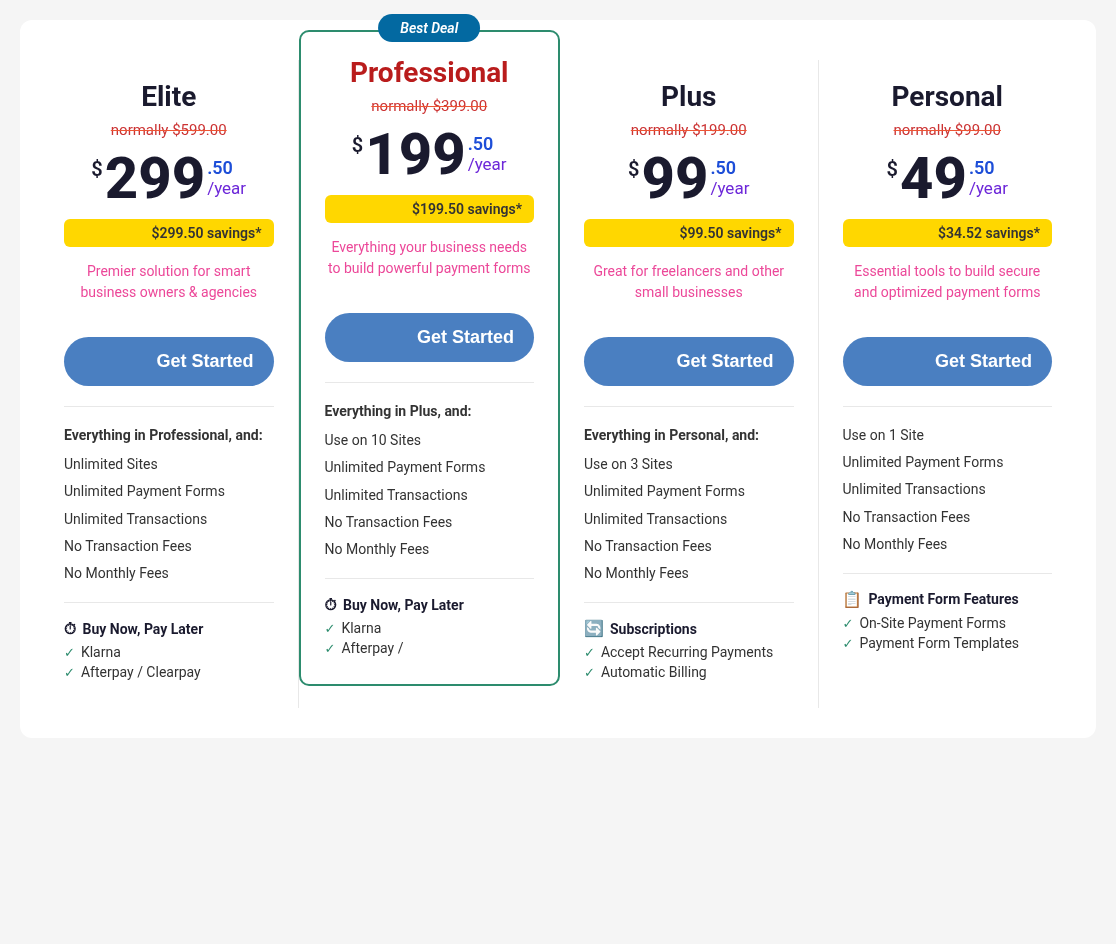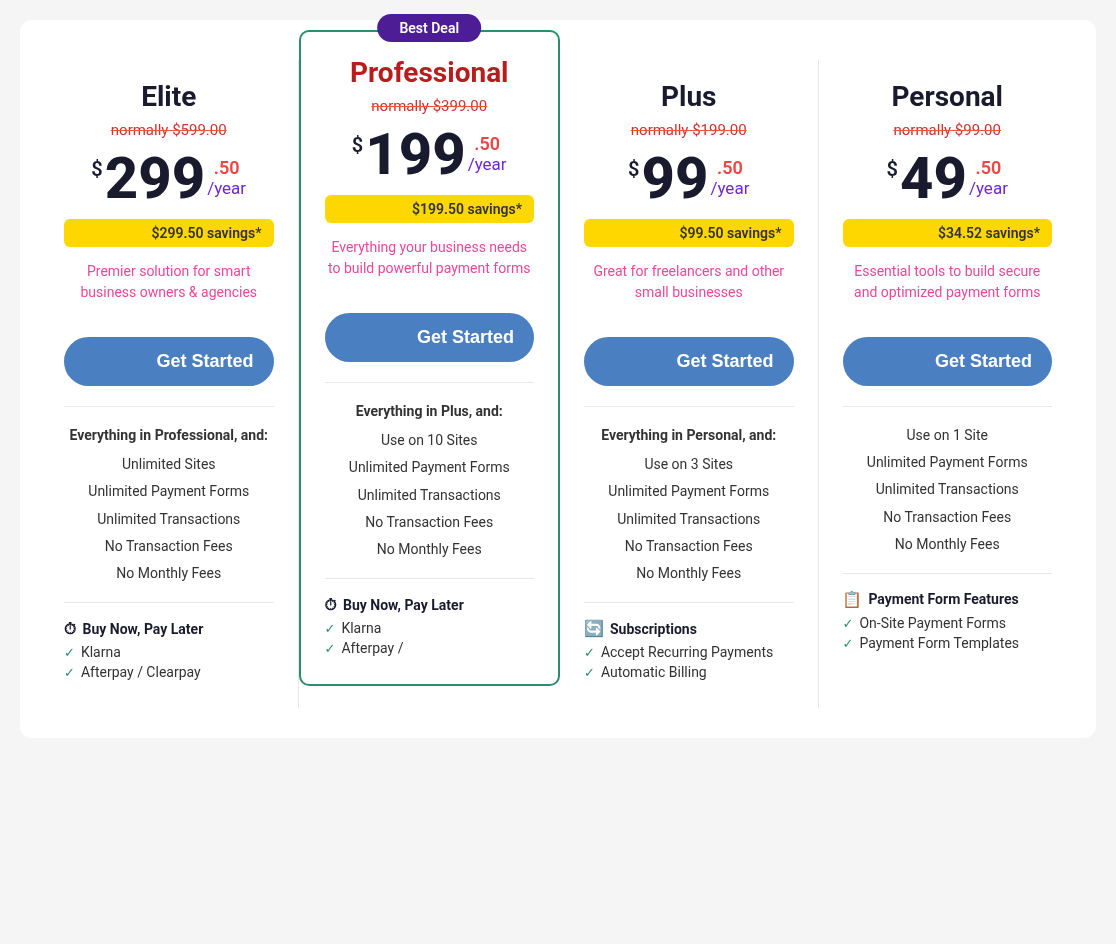--- a/index.html
+++ b/index.html
@@ -38,27 +38,28 @@
       padding: 24px 24px 24px;
       margin-top: -30px;
       background: white;
       z-index: 2;
     }
     .best-deal-badge {
       position: absolute;
       top: -18px;
       left: 50%;
       transform: translateX(-50%);
-      background: #4c1d95;
+      background: #0369a1;
       color: white;
       padding: 6px 22px;
       border-radius: 20px;
       font-size: 14px;
       font-weight: 600;
       white-space: nowrap;
+      font-style: italic;
     }
     .plan-name {
       text-align: center;
       font-size: 28px;
       font-weight: 700;
       color: #1a1a2e;
       margin-bottom: 8px;
     }
     .plan-name.featured-name {
       color: #b91c1c;
@@ -93,22 +94,21 @@
     }
     .price-cents-year {
       display: flex;
       flex-direction: column;
       margin-left: 2px;
       margin-top: 8px;
     }
     .price-cents {
       font-size: 18px;
       font-weight: 600;
-      color: #ef4444;
-      text-align: center;
+      color: #1d4ed8;
     }
     .price-year {
       font-size: 17px;
       color: #6d28d9;
     }
     .savings-badge {
       background: #ffd700;
       color: #333;
       text-align: right;
       padding: 6px 12px;
@@ -142,21 +142,20 @@
     .divider {
       border: none;
       border-top: 1px solid #e8e8e8;
       margin: 16px 0;
     }
     .features-list {
       list-style: none;
       font-size: 14px;
       color: #333;
       line-height: 1.8;
-      text-align: center;
     }
     .features-list li {
       margin-bottom: 2px;
     }
     .features-list .bold-item {
       font-weight: 700;
       margin-bottom: 4px;
     }
     .section-header {
       display: flex;

